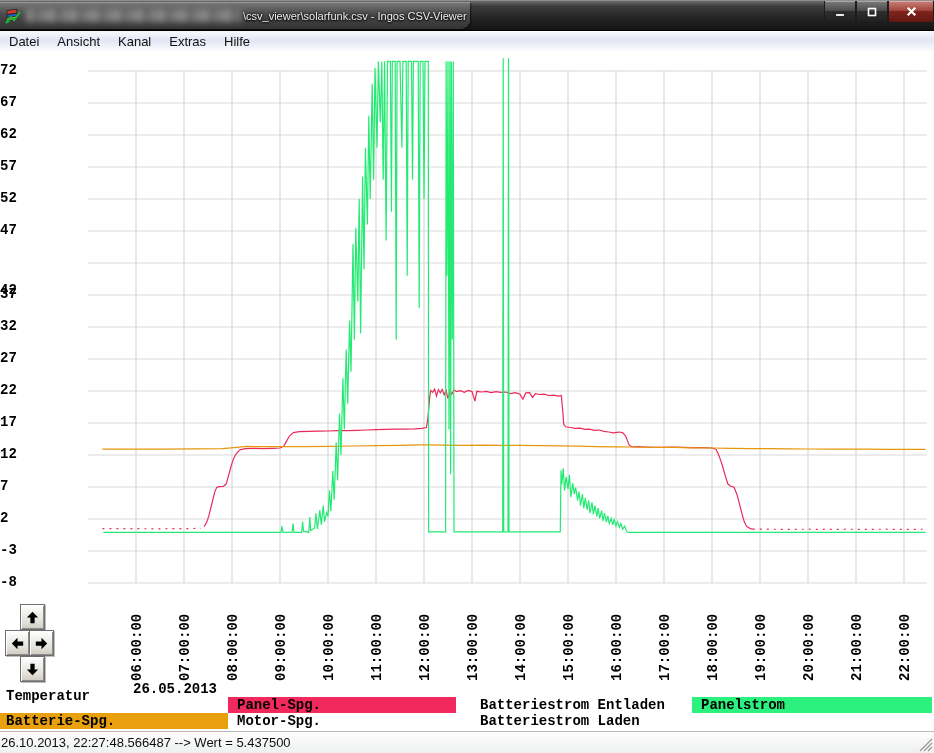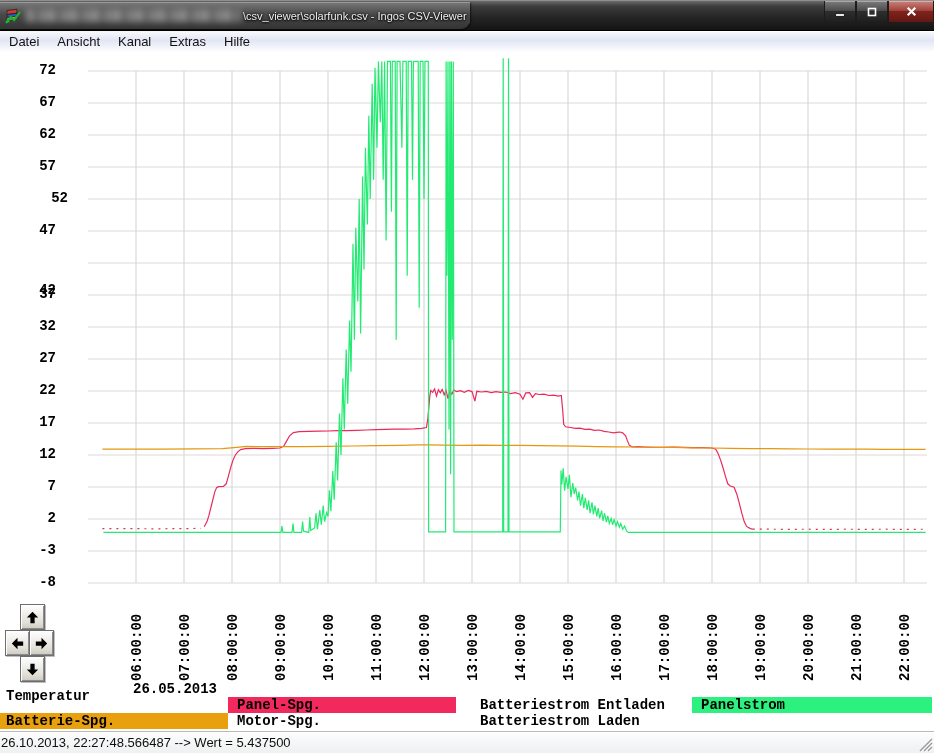--- a/index.html
+++ b/index.html
@@ -33,21 +33,21 @@
 
   
   .menubar { position:absolute; left:0; top:32px; width:934px; height:20px;
     background:linear-gradient(180deg,#f7f8fc 0%,#e2e6f4 40%,#eef1f9 70%,#ffffff 100%);
     display:flex; align-items:center; font-size:13px; color:#111; }
   .menu-item { padding:1px 9px 2px 9px; cursor:default; }
 
   
   #chart-svg { position:absolute; left:0; top:0; width:934px; height:753px;
     pointer-events:none; }
-  .ylabel { position:absolute; left:0; width:56px; text-align:right;
+  .ylabel { position:absolute; left:0; width:56px; 
     font:700 14px "Liberation Mono", monospace; color:#000; line-height:15px; }
   .xlabel { position:absolute; font:700 14px "Liberation Mono", monospace; color:#000;
     white-space:nowrap; transform:rotate(-90deg); transform-origin:0 0; line-height:16px; }
   .date-label { position:absolute; left:133px; top:681px;
     font:700 14px "Liberation Mono", monospace; color:#000; }
 
   
   .navbtn { position:absolute; width:25px; height:26px;
     background:linear-gradient(180deg,#ffffff 0%,#e3e1da 70%,#cfcbc2 100%);
     border:1px solid #6e6e6e;
@@ -151,21 +151,21 @@
       <polyline points="752.8,529.2 769.6,529.2 788.8,529.4 808.0,529.2 827.2,529.4 846.4,529.2 865.6,529.4 884.8,529.2 904.0,529.4 925.6,529.2" fill="none" stroke="#EA2A5C" stroke-width="1.2" stroke-dasharray="2 5"></polyline>
       <polyline points="102.4,449.2 136.0,449.2 164.8,449.1 193.6,448.9 222.4,448.6 236.8,447.3 246.4,446.4 260.8,446.7 280.0,446.7 304.0,446.6 328.0,446.4 352.0,446.0 376.0,445.7 400.0,445.4 419.2,444.9 428.8,444.8 443.2,445.1 462.4,445.3 481.6,445.1 500.8,445.4 520.0,445.4 539.2,445.7 558.4,445.9 577.6,446.2 596.8,446.6 616.0,446.8 635.2,447.0 654.4,447.3 673.6,447.4 692.8,447.8 712.0,448.0 731.2,448.3 750.4,448.6 769.6,448.7 788.8,448.9 808.0,449.0 827.2,449.1 846.4,449.2 865.6,449.2 884.8,449.4 904.0,449.4 925.6,449.4" fill="none" stroke="#E6970E" stroke-width="1.2"></polyline>
       <polyline points="103.4,532.4 136.0,532.4 184.0,532.4 232.0,532.4 275.2,532.4 281.0,532.4 281.9,526.0 282.9,532.4 292.0,532.4 293.0,523.5 293.9,532.4 301.6,532.4 302.6,521.6 303.5,531.2 308.8,532.4 309.8,517.1 310.7,530.5 314.6,528.0 316.0,513.2 317.4,529.2 319.8,510.0 321.3,524.8 323.2,505.6 324.6,521.6 326.6,512.6 328.0,516.4 329.4,490.2 330.9,511.3 332.8,471.0 334.2,499.8 336.2,442.2 337.6,480.6 339.5,413.4 341.0,455.0 342.9,378.2 344.3,429.4 346.2,349.4 347.7,403.8 349.6,320.6 351.0,371.8 353.0,243.8 354.4,339.8 355.8,227.8 357.8,301.4 359.2,199.0 360.6,333.4 362.6,176.6 364.0,269.4 365.4,147.8 367.4,224.6 368.8,115.8 370.2,199.0 372.2,83.8 373.6,179.8 375.0,67.8 377.0,147.8 378.4,61.4 380.3,122.2 381.8,61.4 383.2,179.8 384.6,61.4 386.1,240.6 387.5,61.4 390.4,61.4 391.4,211.8 392.3,61.4 395.2,61.4 396.2,339.8 397.1,61.4 400.0,61.4 401.9,147.8 402.9,61.4 406.2,61.4 407.2,275.8 408.2,61.4 411.5,61.4 412.5,179.8 413.4,61.4 416.3,61.4 418.2,61.4 419.2,307.8 420.2,61.4 423.0,61.4 424.0,199.0 425.0,61.4 427.4,61.4 428.3,61.4 428.6,531.8 445.6,531.8 446.1,61.4 447.0,275.8 448.0,61.4 449.0,429.4 449.9,61.4 450.6,474.2 451.4,61.4 452.3,339.8 453.3,61.4 454.0,531.8 502.7,531.8 503.2,58.2 503.7,531.8 508.0,531.8 508.5,58.2 509.0,531.8 560.3,531.8 561.0,470.4 561.8,484.4 563.2,468.4 564.6,490.8 566.1,476.8 568.0,488.9 569.4,474.8 570.9,497.2 572.8,483.2 574.2,494.0 575.7,487.6 577.6,500.4 579.0,491.5 580.5,505.6 582.4,494.0 583.8,508.1 585.3,497.9 587.2,510.0 588.6,500.4 590.1,513.2 592.0,502.4 593.4,514.5 594.9,505.6 596.8,516.4 598.2,508.1 599.7,518.4 601.6,510.7 603.0,520.9 604.5,513.2 606.4,522.2 607.8,515.8 609.3,523.5 611.2,518.4 612.6,524.8 614.1,519.6 616.0,526.0 617.4,521.6 619.4,527.3 620.8,523.5 622.7,529.2 624.6,526.0 626.6,531.2 628.5,532.4 640.0,532.4 688.0,532.4 736.0,532.4 784.0,532.4 832.0,532.4 880.0,532.4 925.6,532.4" fill="none" stroke="#23EA73" stroke-width="1.2"></polyline>
     </svg>
 
   <div id="ylabels">
       <div class="ylabel" style="top: 63px;">72</div>
       <div class="ylabel" style="top: 95px;">67</div>
       <div class="ylabel" style="top: 127px;">62</div>
       <div class="ylabel" style="top: 159px;">57</div>
-      <div class="ylabel" style="top: 191px; margin-left: 12px;">52</div>
+      <div class="ylabel" style="top: 191px;">52</div>
       <div class="ylabel" style="top: 223px;">47</div>
       <div class="ylabel" style="top: 269px; margin-top: 14px;">42</div>
       <div class="ylabel" style="top: 287px;">37</div>
       <div class="ylabel" style="top: 319px;">32</div>
       <div class="ylabel" style="top: 351px;">27</div>
       <div class="ylabel" style="top: 383px;">22</div>
       <div class="ylabel" style="top: 415px;">17</div>
       <div class="ylabel" style="top: 447px;">12</div>
       <div class="ylabel" style="top: 479px;">7</div>
       <div class="ylabel" style="top: 511px;">2</div>

